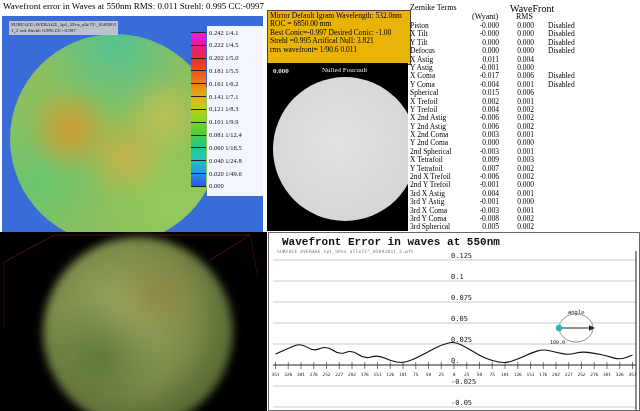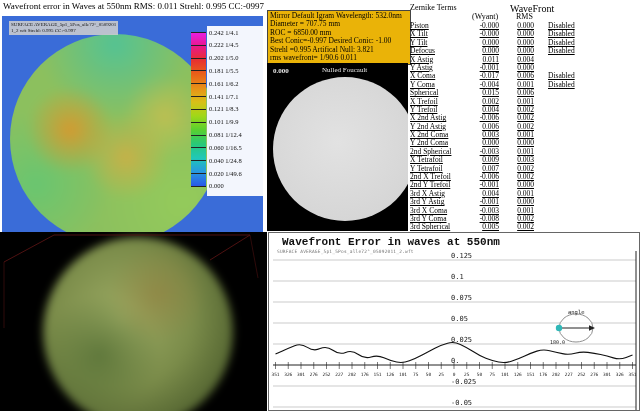--- a/index.html
+++ b/index.html
@@ -43,21 +43,21 @@
   .f-title{position:absolute;left:55px;top:3px;color:#e8e8e8;font-size:7px;font-weight:normal;white-space:nowrap;}
   .f-circle{position:absolute;left:6px;top:14px;width:144px;height:144px;border-radius:50%;
     background:radial-gradient(circle at 45% 45%, #e2e2e2 0%, #d6d6d6 70%, #c6c6c6 100%);}
   
   .zernike{position:absolute;left:408px;top:0;width:232px;height:232px;font-size:7.5px;}
   .z-h1{position:absolute;left:2px;top:3px;font-size:8px;}
   .z-h2{position:absolute;left:102px;top:3px;font-size:10px;}
   .z-c1{position:absolute;left:64px;top:12px;font-size:8px;}
   .z-c2{position:absolute;left:108px;top:12px;font-size:8px;}
   .z-rows{position:absolute;left:2px;top:22px;width:228px;}
-  .z-row{display:grid;grid-template-columns:56px 33px 35px 1fr;height:8.4px;line-height:8.4px;text-decoration:underline;}
+  .z-row{display:grid;grid-template-columns:56px 33px 35px 1fr;height:8.4px;line-height:8.4px;}
   .z-name{white-space:nowrap;}
   .z-wyant,.z-rms{text-align:right;}
   .z-status{padding-left:14px;}
   
   .chart-panel{position:absolute;left:268px;top:232px;width:370px;height:177px;background:#fff;
     border:1px solid #666;overflow:hidden;}
   .c-title{position:absolute;left:13px;top:3px;font-family:Liberation Mono, monospace;
     font-weight:bold;font-size:11px;color:#111;white-space:nowrap;}
   .c-sub{position:absolute;left:8px;top:16px;font-family:"DejaVu Sans Mono",monospace;
     font-size:4.5px;color:#777;white-space:nowrap;letter-spacing:.2px;}
@@ -114,21 +114,20 @@
     <div class="blob3d"></div>
     <svg class="wire3d" viewBox="0 0 267 179">
       <path d="M4,30 L54,3 L250,3 L210,28" fill="none" stroke="#5c1414" stroke-width="1" opacity="0.85"></path>
       <path d="M4,30 L4,96" fill="none" stroke="#5c1414" stroke-width="1" opacity="0.5"></path>
       <path d="M250,3 L258,46" fill="none" stroke="#5c1414" stroke-width="1" opacity="0.5"></path>
     </svg>
   </div>
 
   <div class="info-box">
       <div class="info-line">Mirror Default Igram Wavelength: 532.0nm</div>
-      <div class="info-line">Diameter = 707.75 mm</div>
       <div class="info-line">ROC = 6850.00 mm</div>
       <div class="info-line">Best Conic=-0.997 Desired Conic: -1.00</div>
       <div class="info-line"> Strehl =0.995  Artifical Null: 3.821</div>
       <div class="info-line">rms wavefront= 1/90.6  0.011</div>
     </div>
 
   <div class="foucault">
     <span class="f-value">0.000</span>
     <span class="f-title">Nulled Foucault</span>
     <div class="f-circle"></div>

